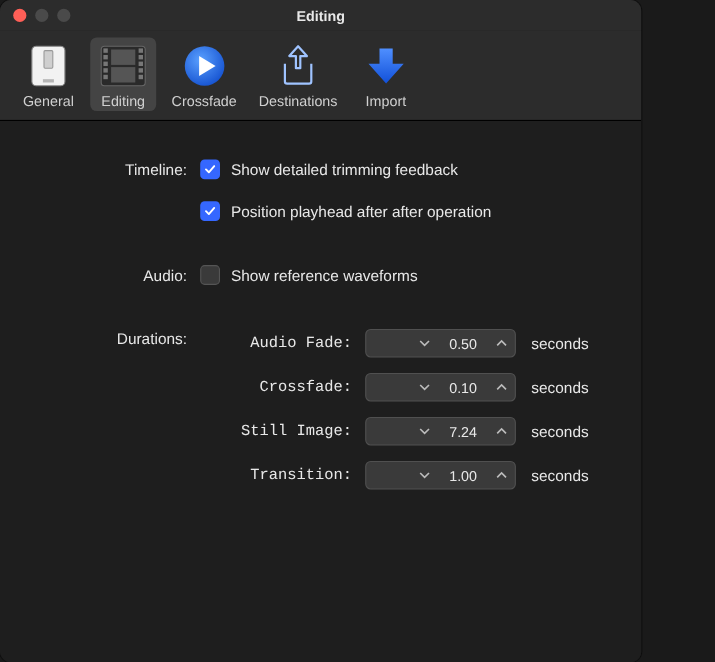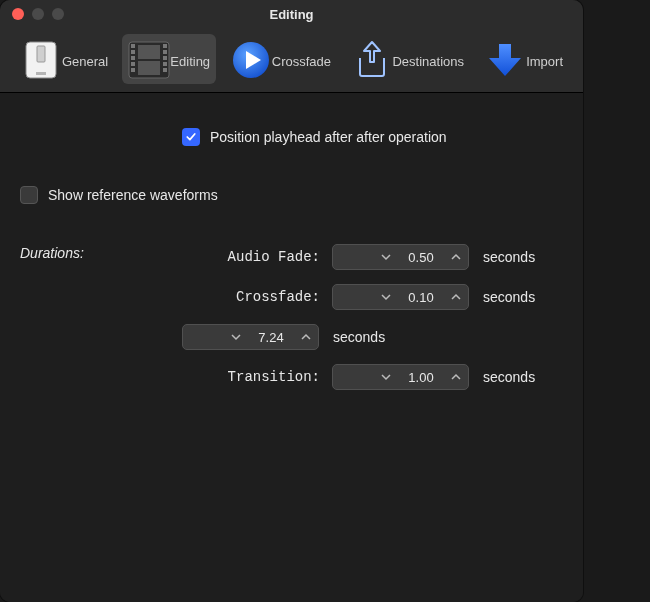--- a/index.html
+++ b/index.html
@@ -55,20 +55,21 @@
     }
     .toolbar {
       background: #2c2c2c;
       display: flex;
       gap: 8px;
       padding: 6px 14px 8px 14px;
       border-bottom: 1px solid #000;
     }
     .tbtn {
       display: flex;
+      flex-direction: column;
       align-items: center;
       justify-content: space-between;
       padding: 4px 6px 2px 6px;
       border-radius: 6px;
       min-width: 60px;
     }
     .tbtn.selected {
       background: #444444;
     }
     .tbtn .iconwrap {
@@ -166,24 +167,24 @@
     }
     .unit {
       margin-left: 14px;
       color: #e8e8e8;
     }
     .durations {
       display: flex;
     }
     .durations-left {
       width: 162px;
+      text-align: right;
       padding-right: 12px;
       padding-top: 8px;
       color: #e8e8e8;
-      font-style: italic;
     }
     .durations-right {
       flex: 1;
     }
   </style>
 </head>
 <body>
 
 <div class="window">
   <div class="titlebar">
@@ -267,34 +268,44 @@
           <path d="M14 4 L26 4 L26 18 L36 18 L20 36 L4 18 L14 18 Z" fill="url(#ag)"></path>
         </svg>
       </div>
       <div class="label">Import</div>
     </div>
 
   </div>
 
   <div class="content">
 
+    <div class="row">
+      <div class="section-label">Timeline:</div>
+      <div class="checkbox checked">
+        <svg viewBox="0 0 16 16">
+            <path d="M3 8 L6.5 11.5 L13 4" stroke="#fff" stroke-width="2.3" fill="none" stroke-linecap="round" stroke-linejoin="round"></path>
+          </svg>
+      </div>
+      <div class="optlabel">Show detailed trimming feedback</div>
+    </div>
 
     <div class="row">
       <div class="section-label"></div>
       <div class="checkbox checked">
         <svg viewBox="0 0 16 16">
             <path d="M3 8 L6.5 11.5 L13 4" stroke="#fff" stroke-width="2.3" fill="none" stroke-linecap="round" stroke-linejoin="round"></path>
           </svg>
       </div>
       <div class="optlabel">Position playhead after after operation</div>
     </div>
 
     <div class="spacer"></div>
 
     <div class="row">
+      <div class="section-label">Audio:</div>
       <div class="checkbox unchecked"></div>
       <div class="optlabel">Show reference waveforms</div>
     </div>
 
     <div class="spacer"></div>
 
     <div class="durations">
       <div class="durations-left">Durations:</div>
       <div class="durations-right">
 
@@ -328,20 +339,21 @@
             <div class="arrow">
                 <svg width="10" height="10" viewBox="0 0 10 10">
                   <path d="M1 7 L5 3 L9 7" stroke="#bbb" stroke-width="1.5" fill="none"></path>
                 </svg>
               </div>
           </div>
           <div class="unit">seconds</div>
         </div>
 
         <div class="dur-row">
+          <div class="dur-label">Still Image:</div>
           <div class="stepper">
             <div class="arrow">
                 <svg width="10" height="10" viewBox="0 0 10 10">
                   <path d="M1 3 L5 7 L9 3" stroke="#bbb" stroke-width="1.5" fill="none"></path>
                 </svg>
               </div>
             <div class="val">7.24</div>
             <div class="arrow">
                 <svg width="10" height="10" viewBox="0 0 10 10">
                   <path d="M1 7 L5 3 L9 7" stroke="#bbb" stroke-width="1.5" fill="none"></path>

